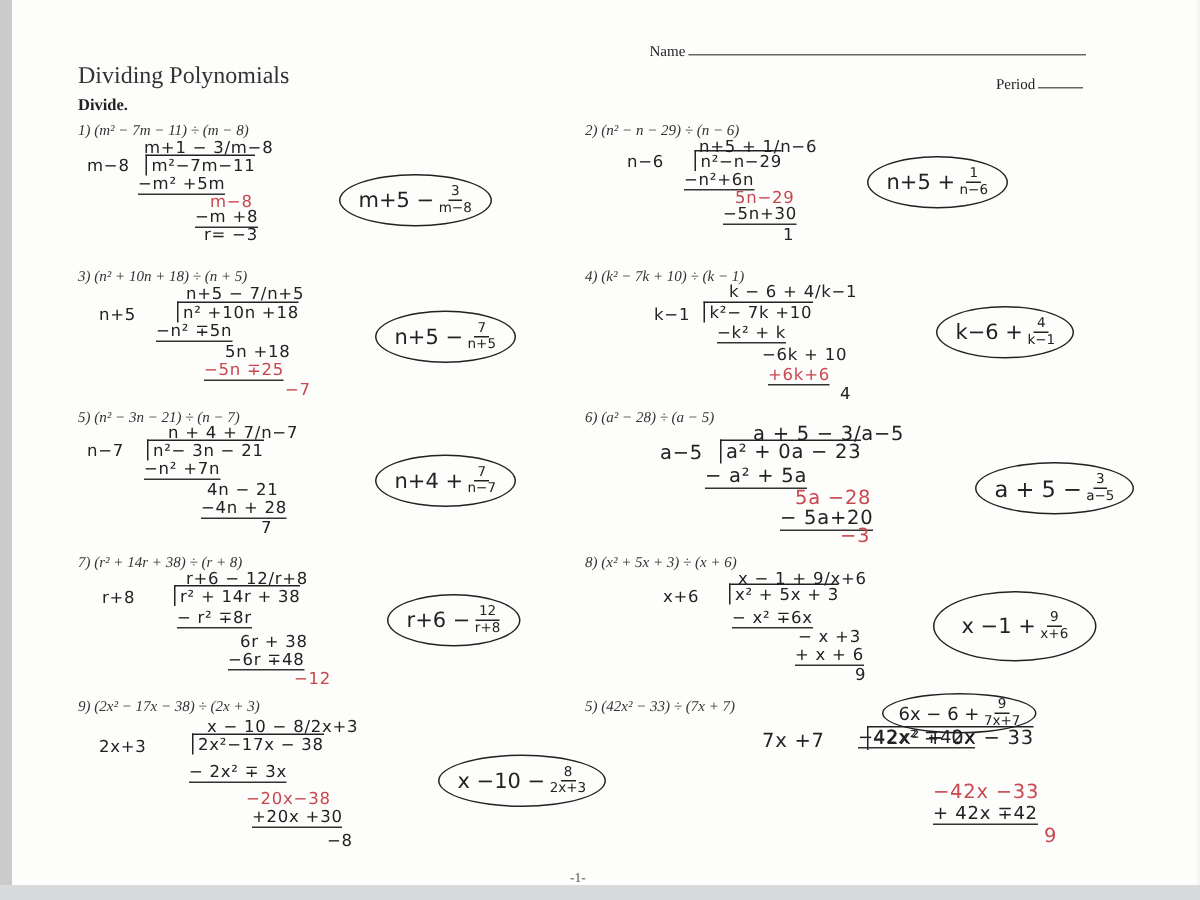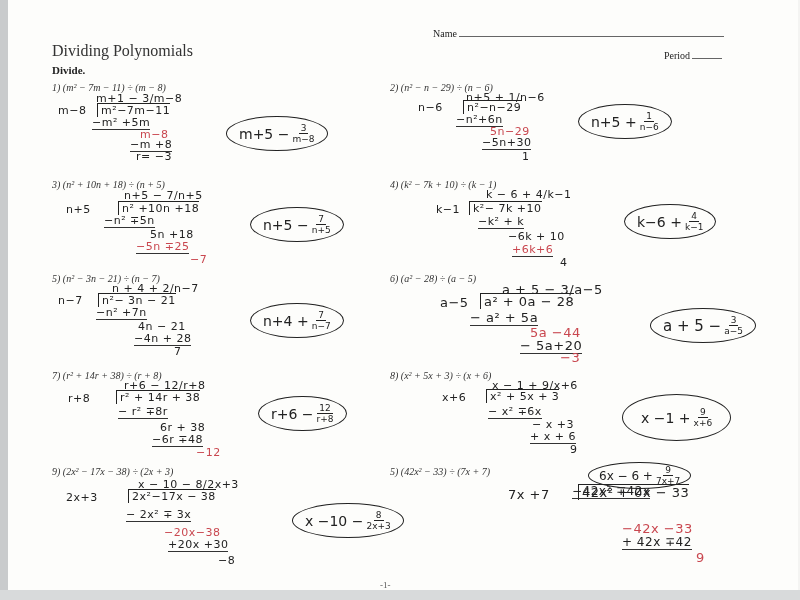--- a/index.html
+++ b/index.html
@@ -94,41 +94,41 @@
 <div class="abs hw" style="left:560px;top:256px">4</div>
 <div class="abs oval" style="left:624px;top:204px">
     <span>k−6 +</span>
     <span class="frac">
       <span class="num">4</span>
       <span>k−1</span>
     </span>
   </div>
 
 <div class="abs q" style="left:52px;top:273px"><span>5)</span> <span>(n² − 3n − 21) ÷ (n − 7)</span></div>
-<div class="abs hw" style="left:112px;top:282px">n + 4 + 2/n−7</div>
+<div class="abs hw" style="left:112px;top:282px">n + 4 + 7/n−7</div>
 <div class="abs hw" style="left:58px;top:294px">n−7</div>
 <div class="abs hw bracket" style="left:98px;top:293px">n²− 3n − 21</div>
 <div class="abs hw ul" style="left:96px;top:306px">−n² +7n</div>
 <div class="abs hw" style="left:138px;top:320px">4n − 21</div>
 <div class="abs hw ul" style="left:134px;top:332px">−4n + 28</div>
 <div class="abs hw" style="left:174px;top:345px">7</div>
 <div class="abs oval" style="left:250px;top:303px">
     <span>n+4 +</span>
     <span class="frac">
       <span class="num">7</span>
       <span>n−7</span>
     </span>
   </div>
 
 <div class="abs q" style="left:390px;top:273px"><span>6)</span> <span>(a² − 28) ÷ (a − 5)</span></div>
 <div class="abs hw" style="left:502px;top:282px;font-size:13px">a + 5 − 3/a−5</div>
 <div class="abs hw" style="left:440px;top:295px;font-size:13px">a−5</div>
-<div class="abs hw bracket" style="left:480px;top:293px;font-size:13px">a² + 0a − 28</div>
+<div class="abs hw bracket" style="left:480px;top:293px;font-size:13px">a² + 0a − 23</div>
 <div class="abs hw ul" style="left:470px;top:310px;font-size:13px">− a² + 5a</div>
-<div class="abs hw red" style="left:530px;top:325px;font-size:13px">5a −44</div>
+<div class="abs hw red" style="left:530px;top:325px;font-size:13px">5a −28</div>
 <div class="abs hw ul" style="left:520px;top:338px;font-size:13px">− 5a+20</div>
 <div class="abs hw red" style="left:560px;top:350px;font-size:13px">−3</div>
 <div class="abs oval" style="left:650px;top:308px;font-size:15px">
     <span>a + 5 −</span>
     <span class="frac">
       <span class="num">3</span>
       <span>a−5</span>
     </span>
   </div>
 

